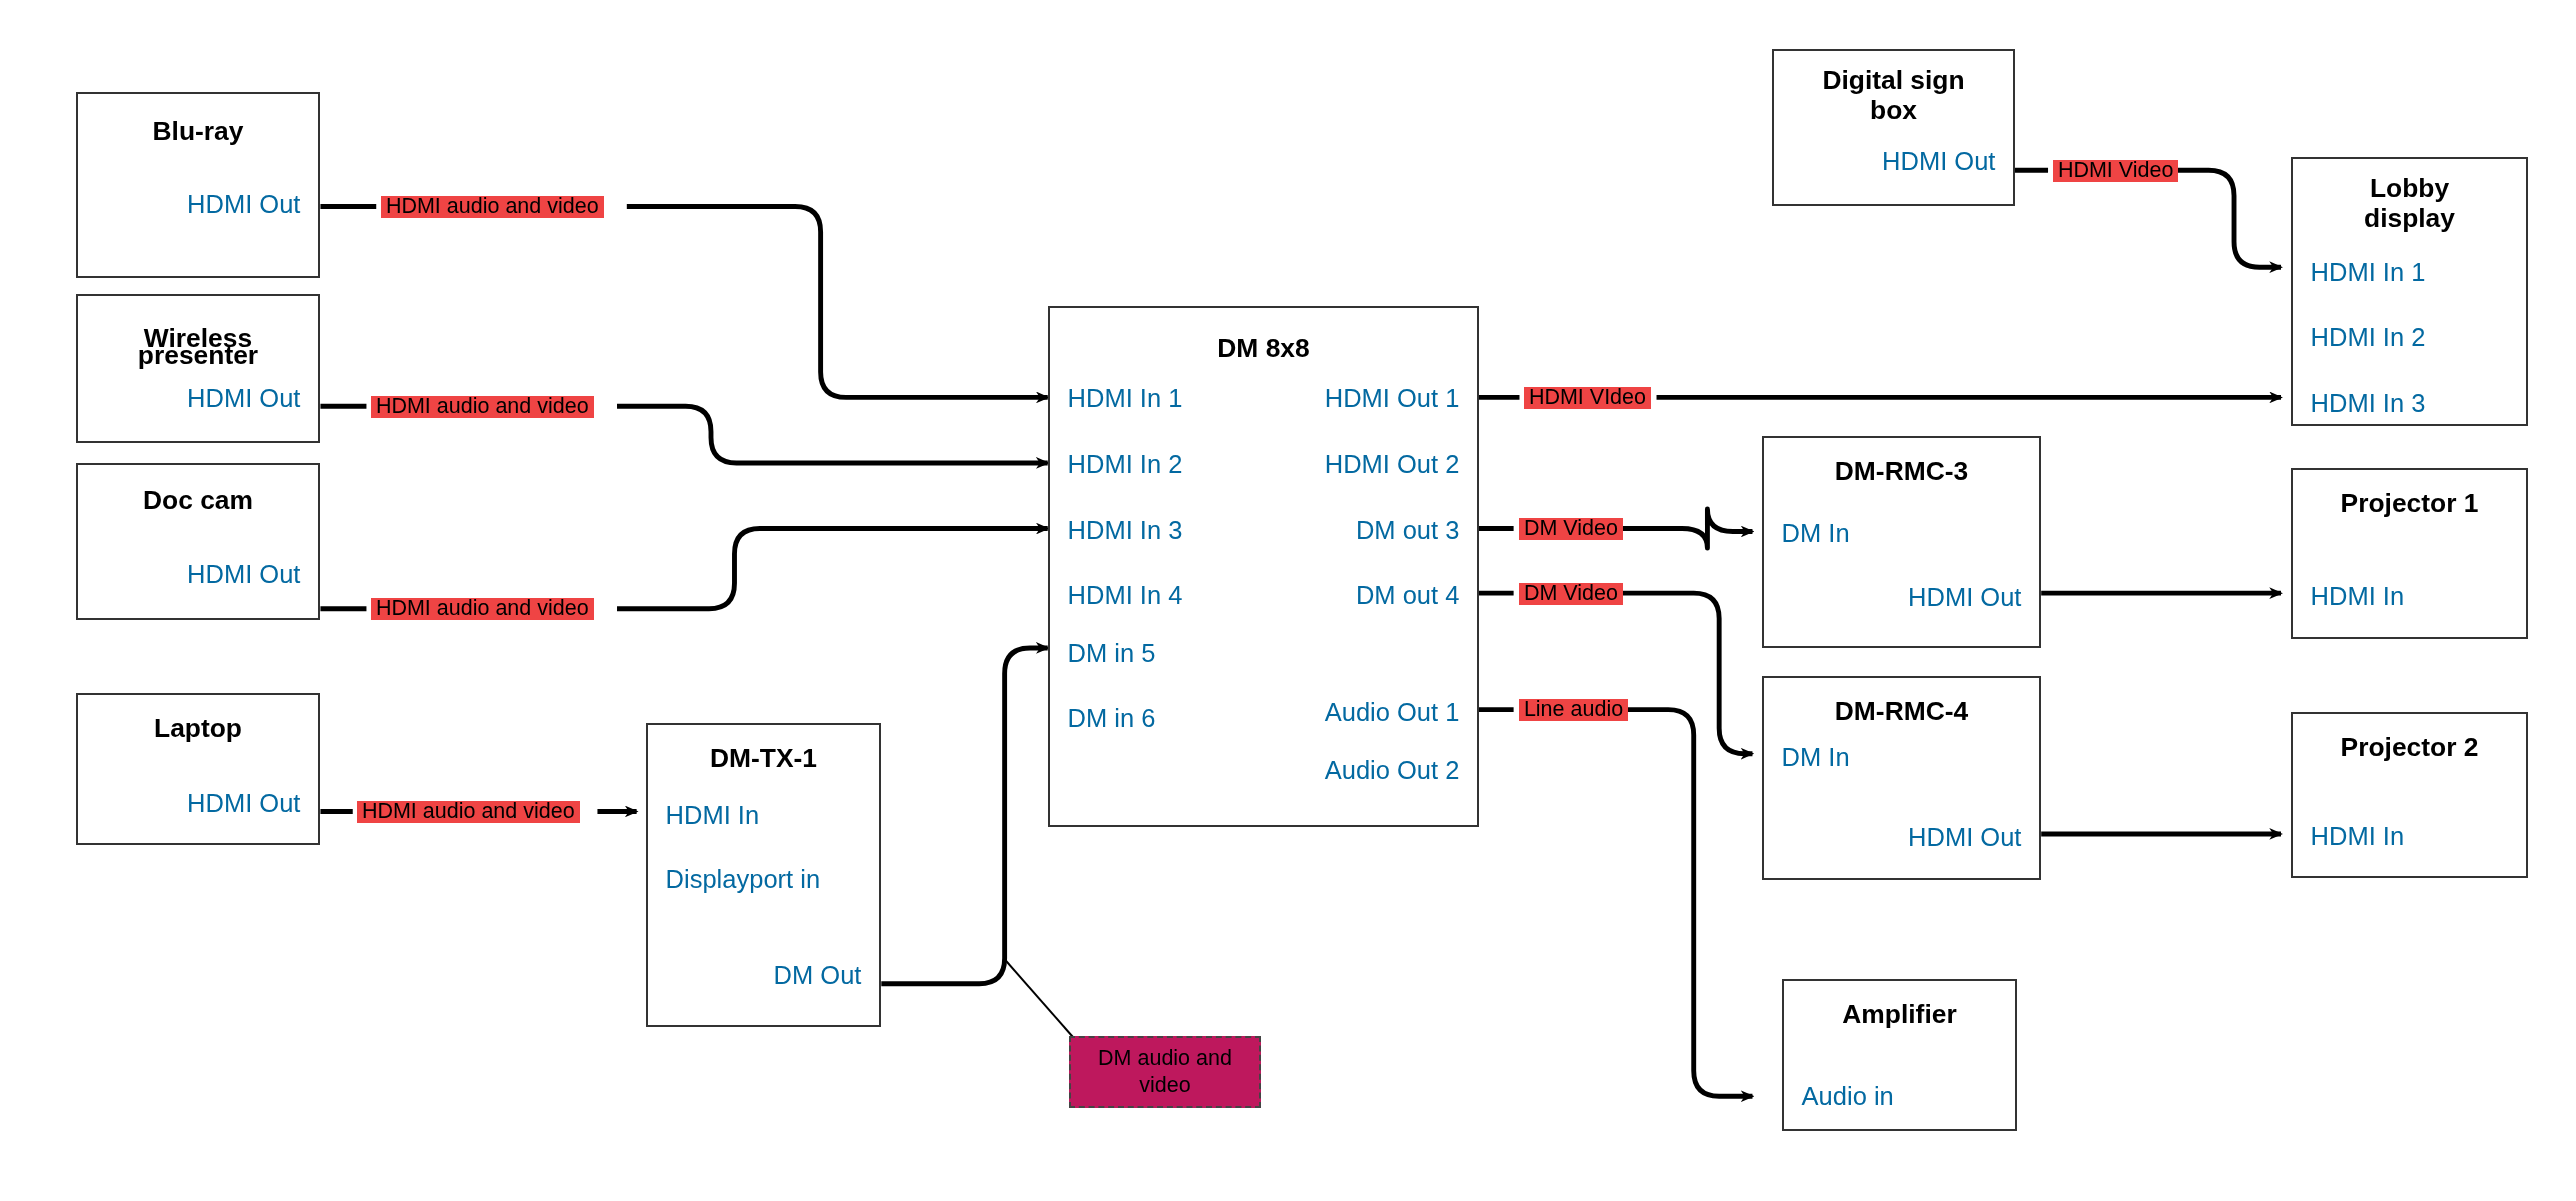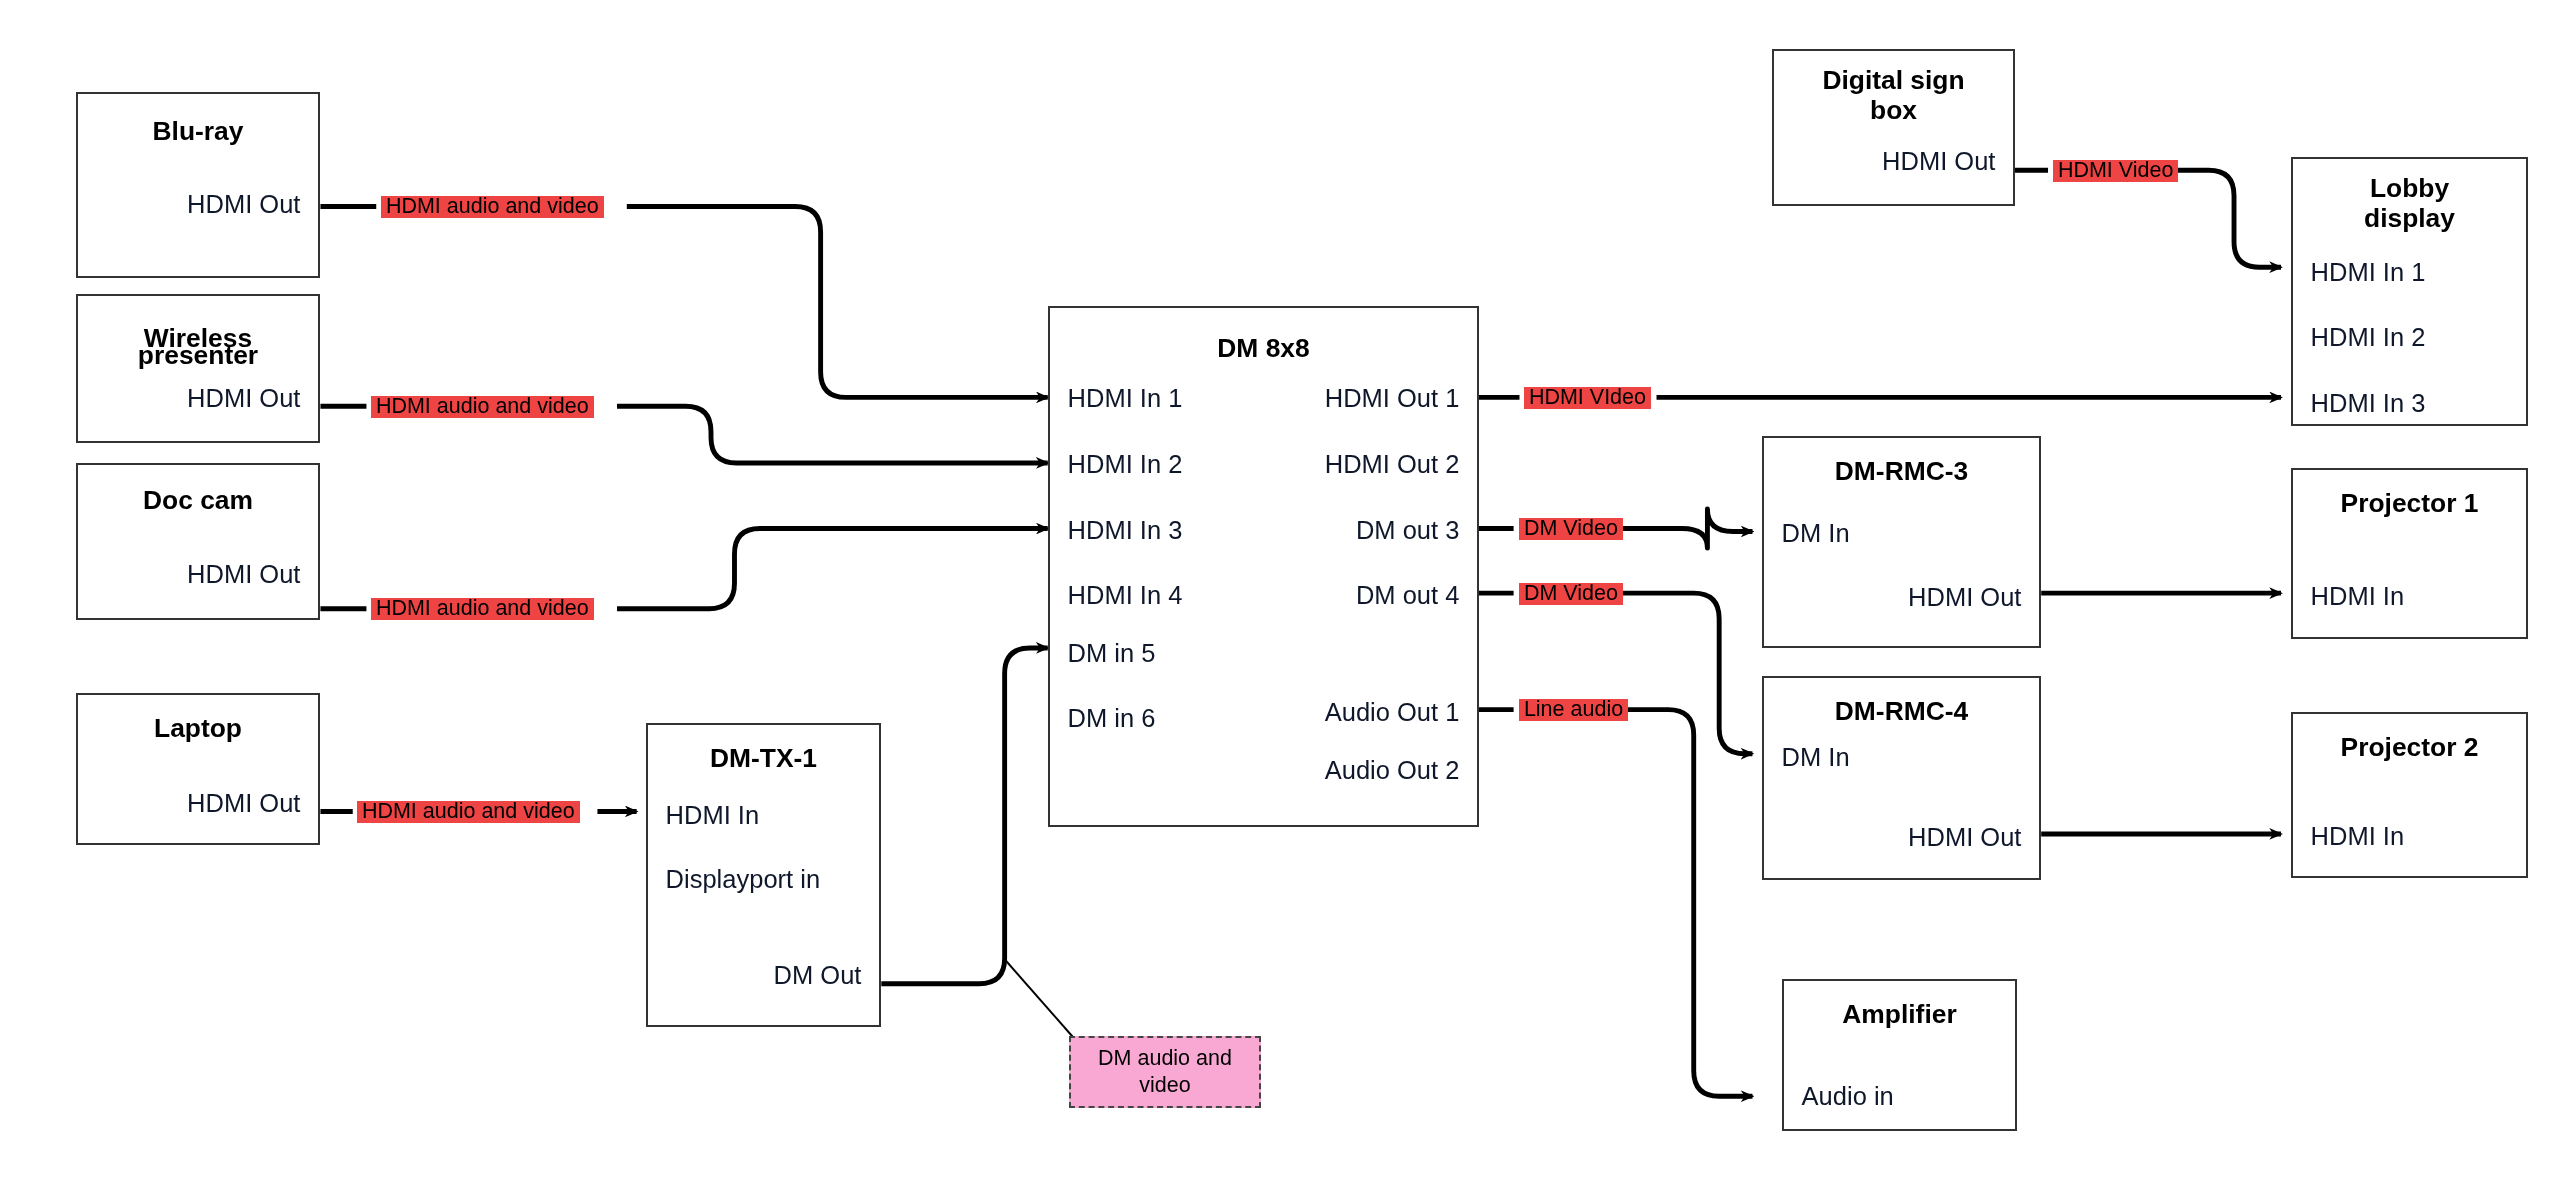--- a/index.html
+++ b/index.html
@@ -37,40 +37,40 @@
     right: 0;
     text-align: center;
     font-weight: bold;
     font-size: 26.4px;
     color: #000000;
     line-height: 1.18;
   }
   .port {
     position: absolute;
     font-size: 25.5px;
-    color: #0f172a;
+    color: #0369a1;
     white-space: nowrap;
     line-height: 1;
   }
   .port.left  { left: 17.6px;  text-align: left; }
   .port.right { right: 17.6px; text-align: right; }
   .wire-label {
     position: absolute;
     font-size: 21.5px;
     color: #000000;
     white-space: nowrap;
     background: #ef4444;
     padding: 0 4.9px;
     line-height: 1;
   }
   .callout {
     position: absolute;
     box-sizing: border-box;
     border: 2px dashed #444444;
-    background: #f9a8d4;
+    background: #be185d;
     font-size: 21.5px;
     color: #000000;
     text-align: center;
     display: flex;
     align-items: center;
     justify-content: center;
     line-height: 1.25;
   }
 </style>
 </head>

